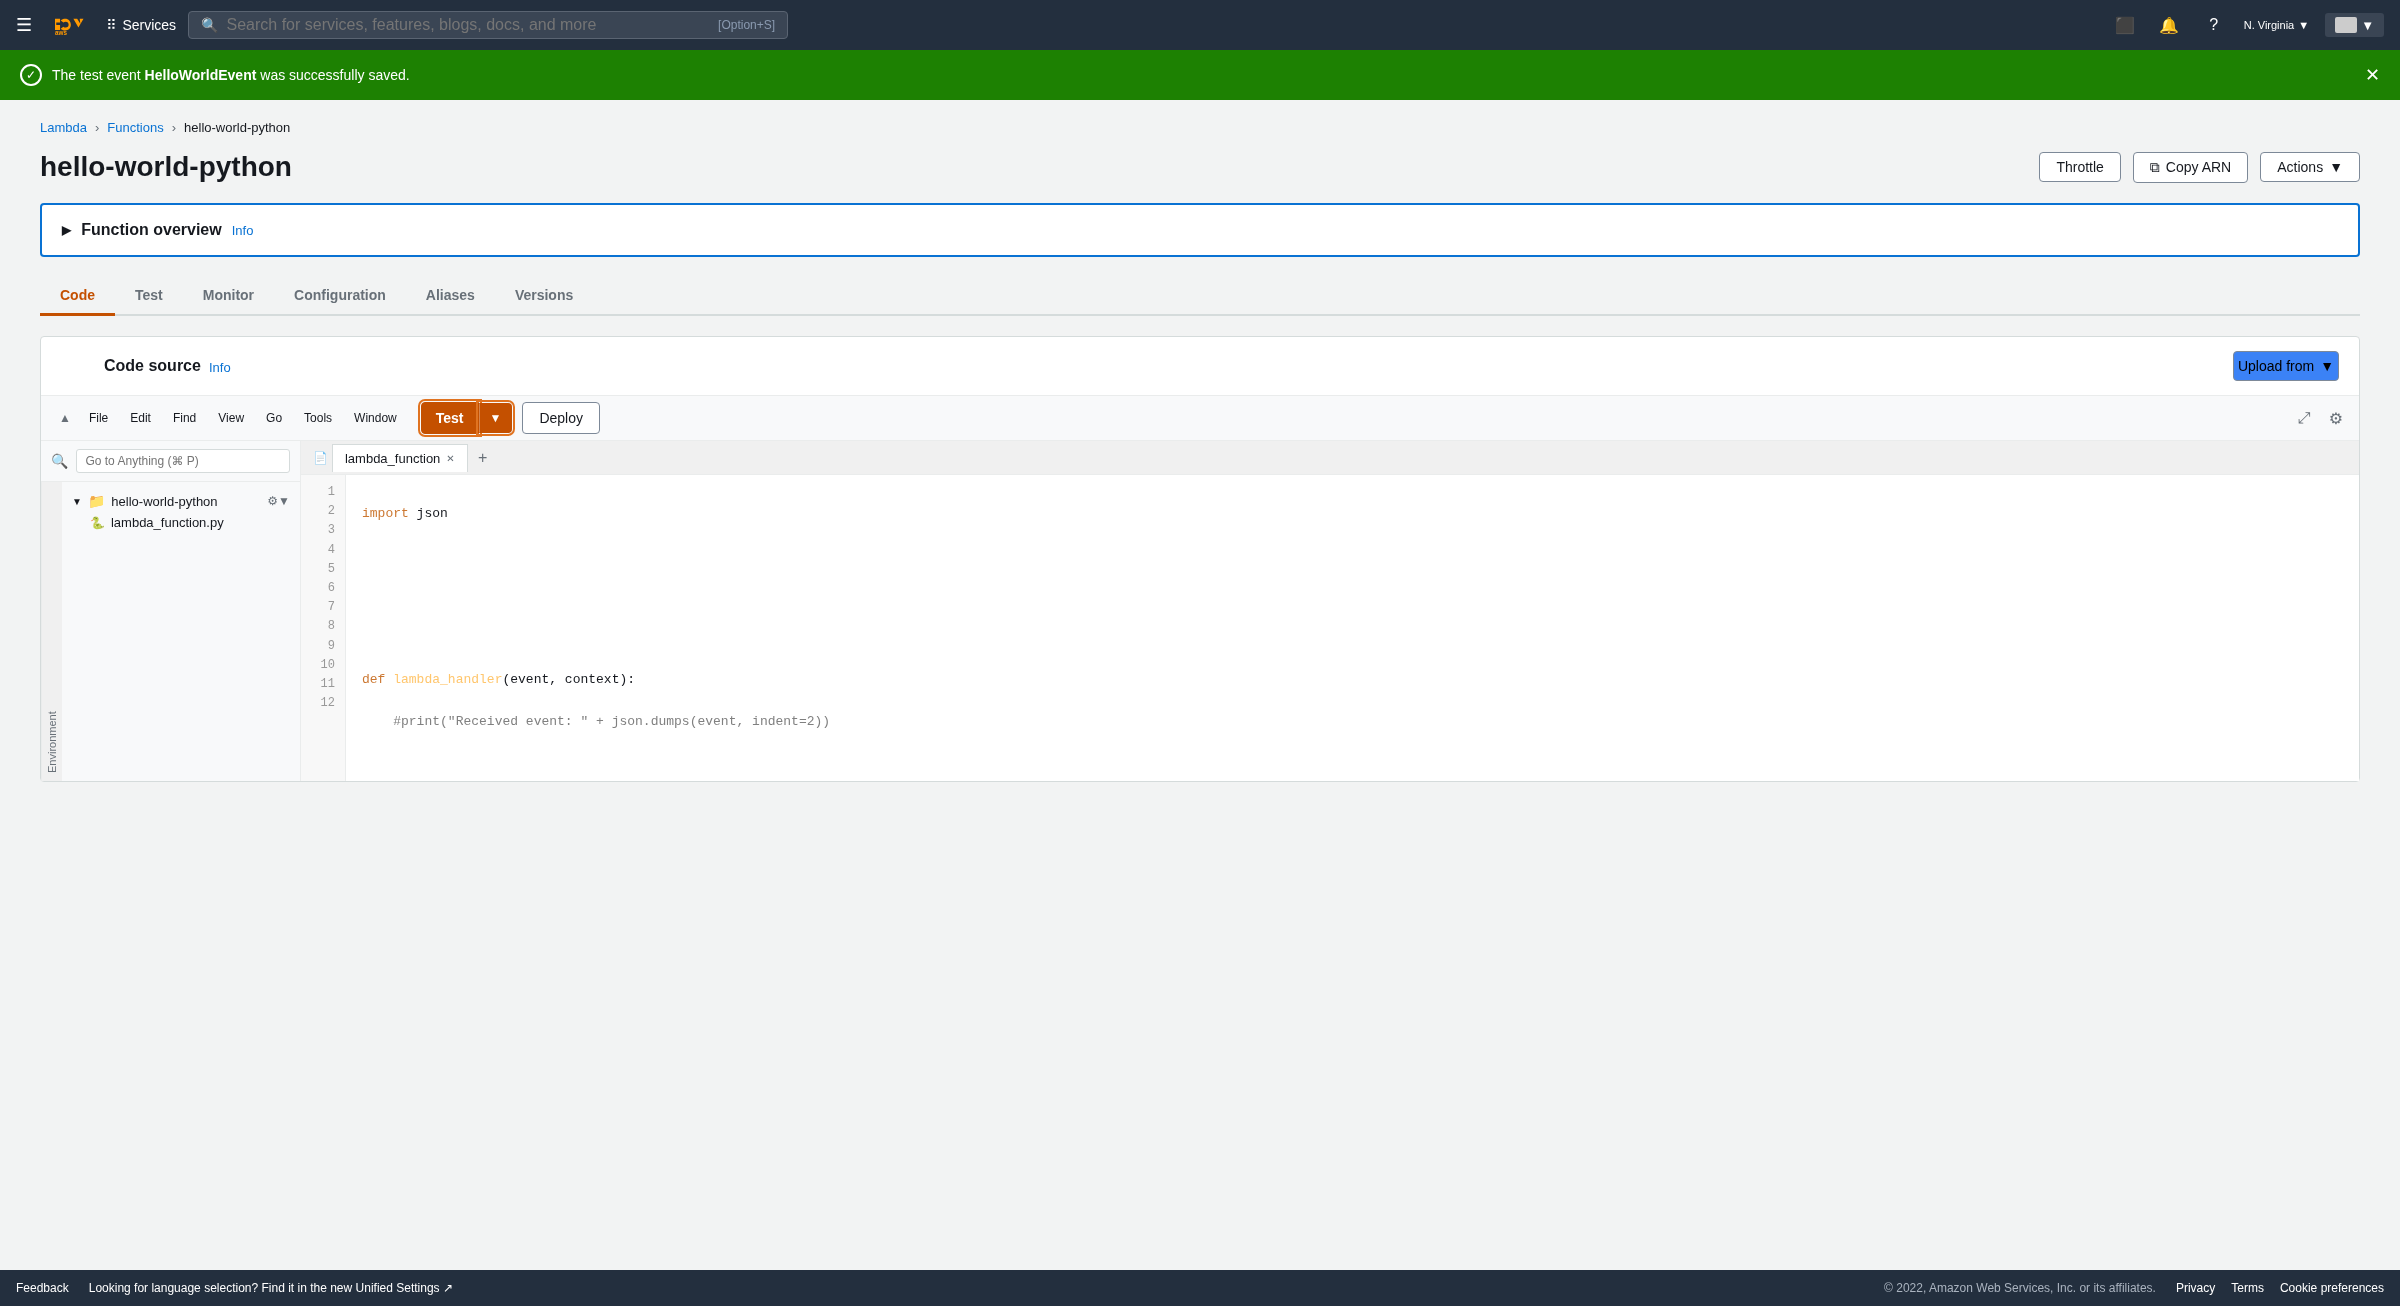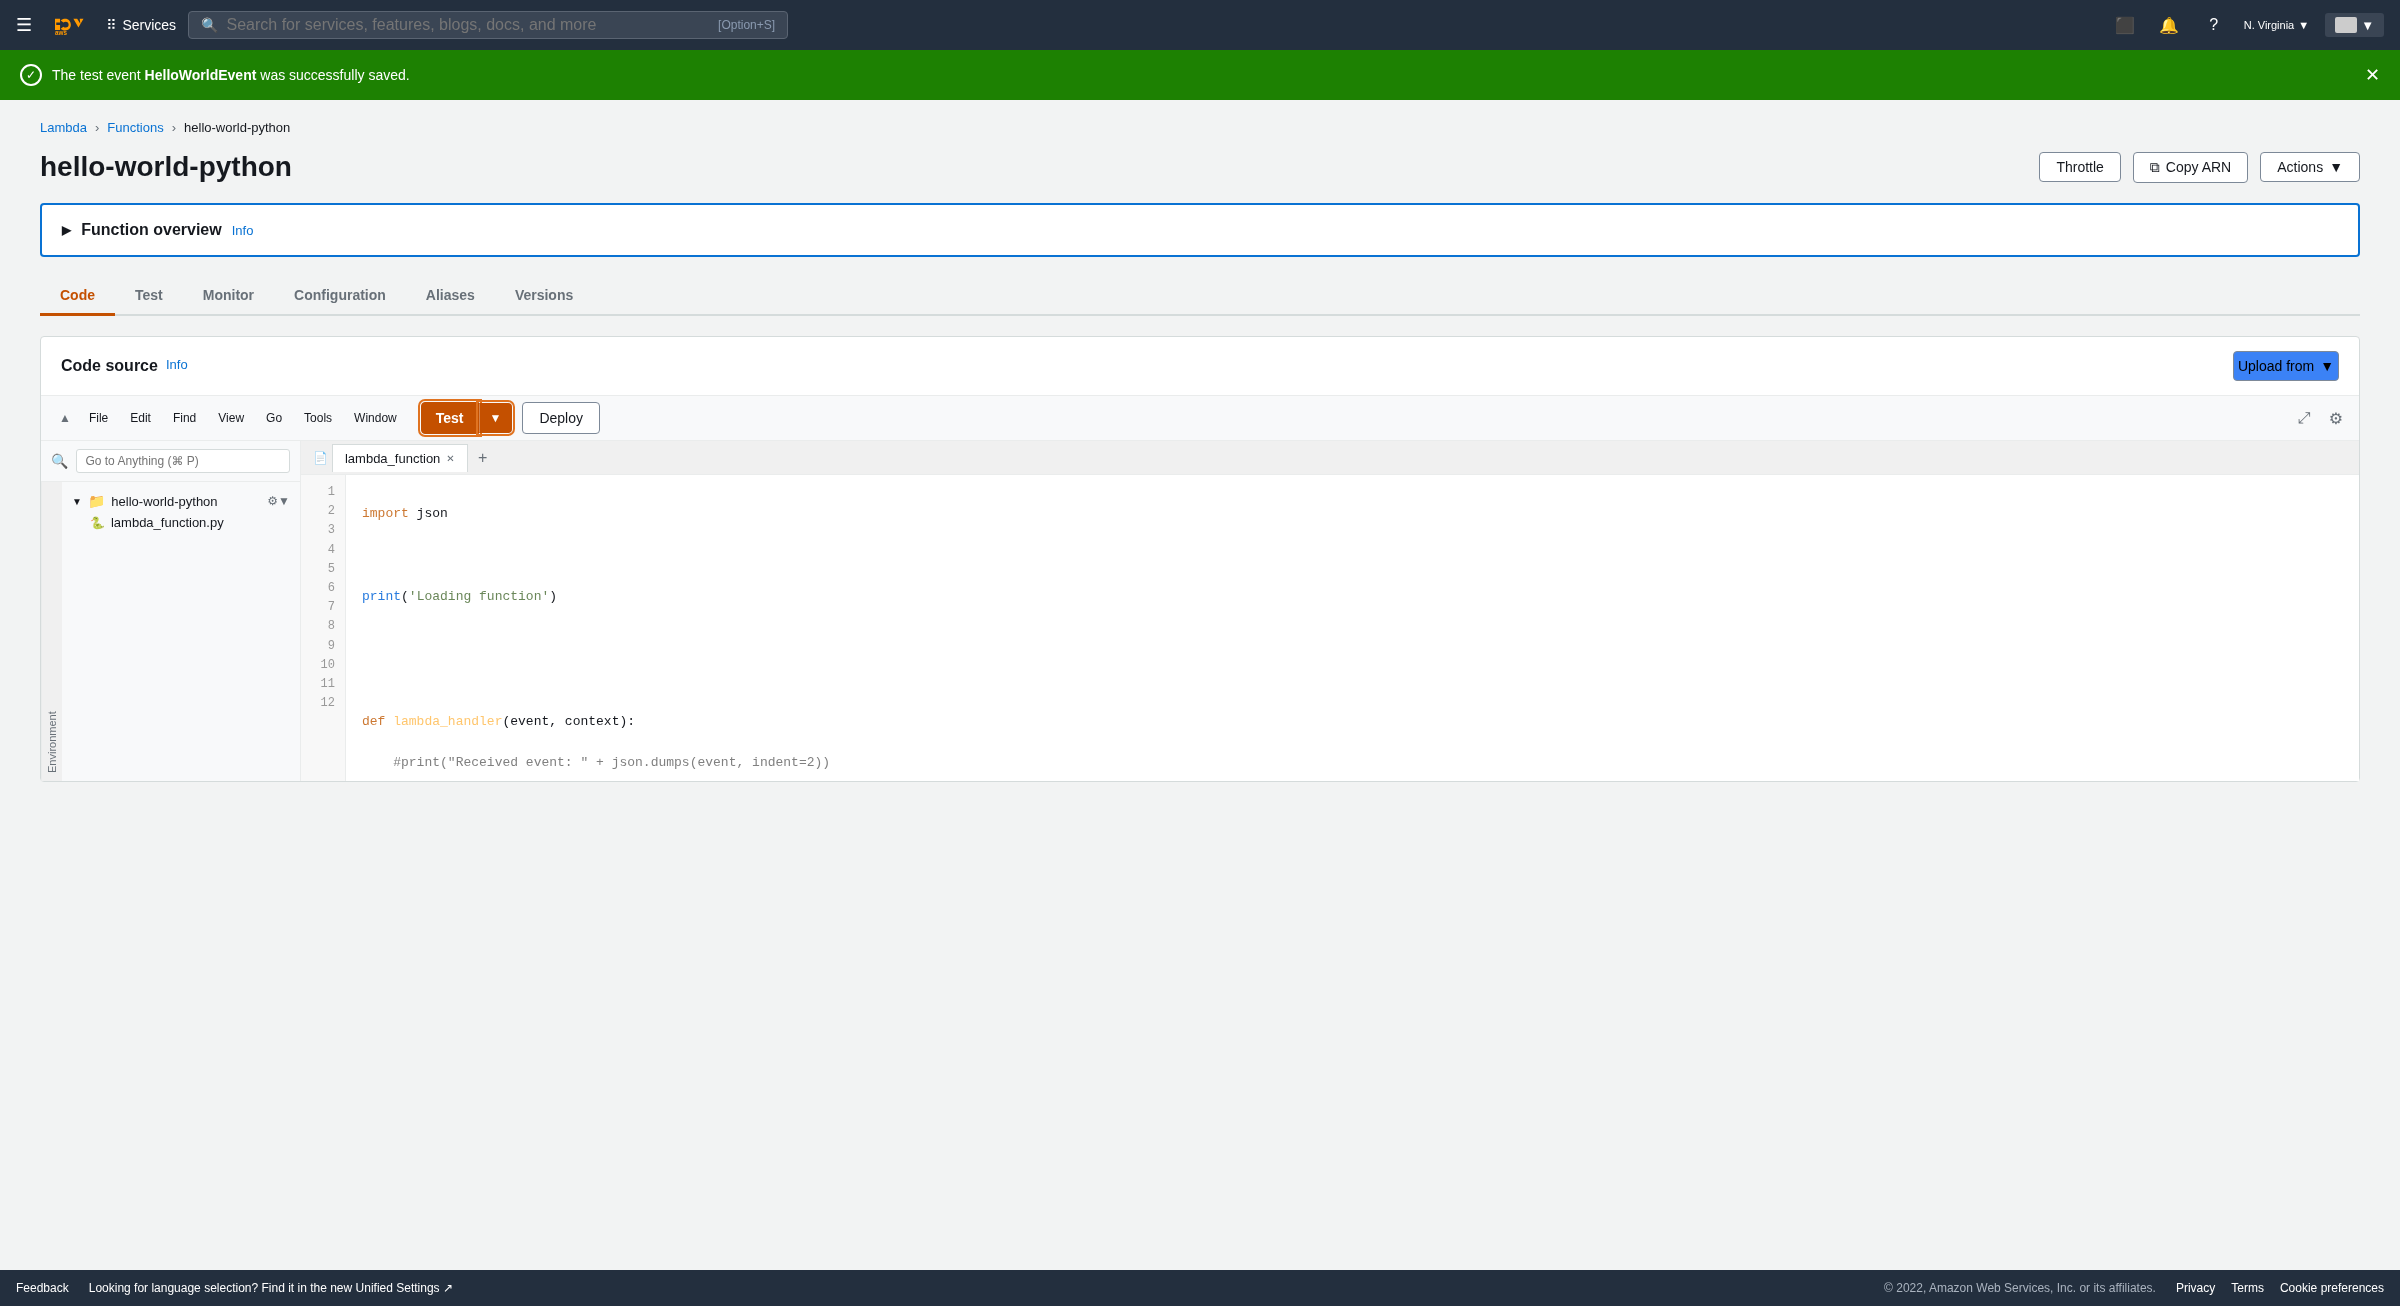--- a/index.html
+++ b/index.html
@@ -230,22 +230,23 @@
       display: flex;
       align-items: center;
       justify-content: space-between;
       padding: 14px 20px;
       border-bottom: 1px solid #eaecec;
     }
     .code-source-title {
       font-size: 16px;
       font-weight: 700;
       display: flex;
-      align-items: flex-start;
+      align-items: flex-end;
       gap: 8px;
+      margin-left: 43px;
     }
     .code-source-title .info-badge {
       font-size: 13px;
       color: #0972d3;
       font-weight: 400;
       cursor: pointer;
     }
     .upload-from-btn {
       background: #3b82f6;
       border: 1px solid #7d8998;
@@ -686,21 +687,20 @@
             <div class="line-number">7</div>
             <div class="line-number">8</div>
             <div class="line-number">9</div>
             <div class="line-number">10</div>
             <div class="line-number">11</div>
             <div class="line-number">12</div>
           </div>
           <div class="code-lines">
 <span class="code-line"><span class="kw-import">import</span> json</span>
 <span class="code-line">&nbsp;</span>
-<span class="code-line"><span class="builtin">print</span>(<span class="str">'Loading function'</span>)</span>
 <span class="code-line">&nbsp;</span>
 <span class="code-line">&nbsp;</span>
 <span class="code-line"><span class="kw-def">def</span> <span class="fn-name">lambda_handler</span>(event, context):</span>
 <span class="code-line">    <span class="comment">#print("Received event: " + json.dumps(event, indent=2))</span></span>
 
 
 
 
 
           </div>

